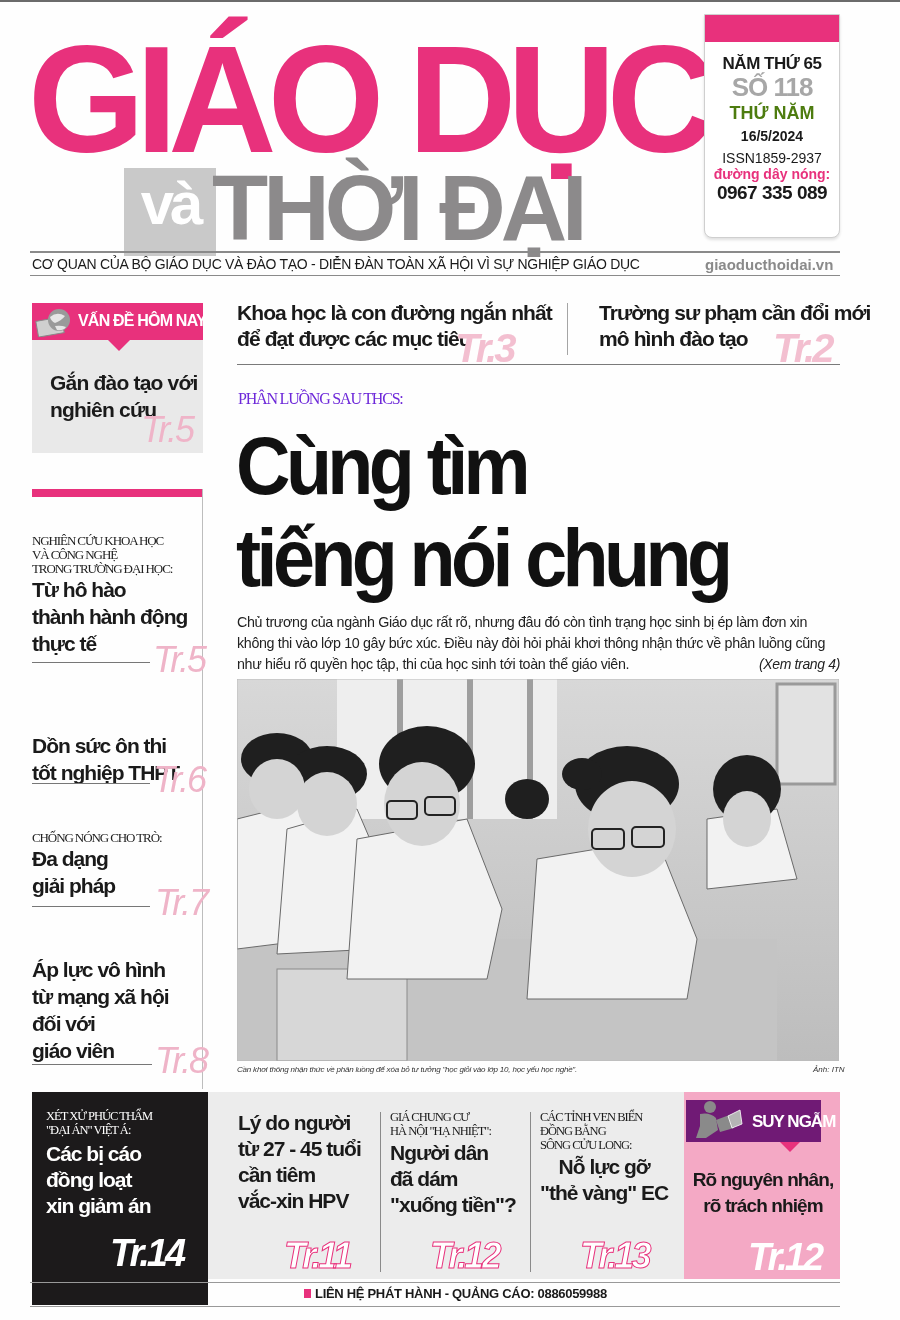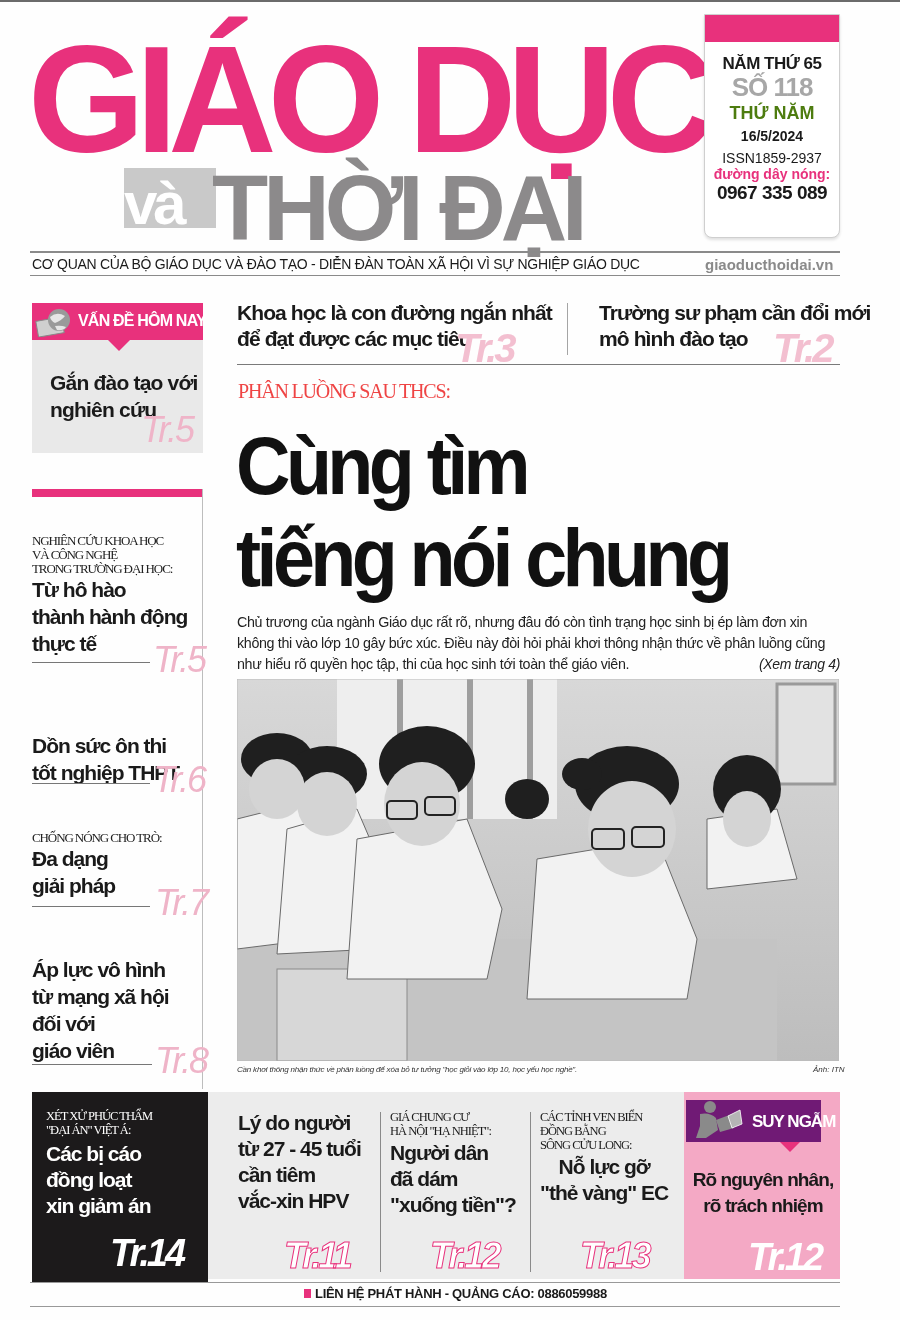--- a/index.html
+++ b/index.html
@@ -6,21 +6,21 @@
   html, body { width: 900px; height: 1320px; background: #fefefe; overflow: hidden; }
   body { position: relative; font-family: "Liberation Sans", sans-serif; color: #1a1a1a; }
   .abs { position: absolute; }
   .serif { font-family: "Liberation Serif", serif; }
 
   
   .top-rule { left: 0; top: 0; width: 900px; height: 2px; background: #6b6b6b; }
 
   
   .logo-main { left: 28px; top: 22px; font-weight: 900; font-size: 150px; line-height: 1; letter-spacing: -9px; color: #e8317c; transform: scaleY(1.02); transform-origin: left top; white-space: nowrap; }
-  .logo-va { left: 124px; top: 168px; width: 92px; height: 60px; background: #c9c9c9; color: #fff; font-weight: 900; font-size: 60px; line-height: 72px; text-align: left; letter-spacing: -4px; }
+  .logo-va { left: 124px; top: 168px; width: 92px; height: 88px; background: #c9c9c9; color: #fff; font-weight: 900; font-size: 60px; line-height: 72px; text-align: center; letter-spacing: -4px; }
   .logo-sub { left: 212px; top: 162px; font-weight: 900; font-size: 92px; line-height: 1; letter-spacing: -5px; color: #8c8a8b; white-space: nowrap; }
 
   .issue-box { left: 704px; top: 14px; width: 136px; height: 224px; border: 1px solid #cfcfcf; border-radius: 0 0 8px 8px; background: #fff; box-shadow: 0 2px 3px rgba(0,0,0,0.12); text-align: center; }
   .issue-box .bar { height: 27px; background: #e8317c; }
   .issue-year { margin-top: 12px; font-weight: 700; font-size: 17px; letter-spacing: -0.5px; }
   .issue-num { font-weight: 700; font-size: 26px; color: #a7a7a7; line-height: 1.05; letter-spacing: -1px; }
   .issue-day { font-weight: 700; font-size: 18px; color: #4d7c0f; margin-top: 2px; }
   .issue-date { font-weight: 700; font-size: 14px; margin-top: 4px; }
   .issue-issn { font-size: 14px; margin-top: 6px; }
   .issue-hot { font-weight: 700; font-size: 14px; color: #e8317c; }
@@ -45,38 +45,38 @@
   .teaser { font-weight: 700; font-size: 21px; line-height: 26px; letter-spacing: -0.9px; white-space: nowrap; }
   .teaser1 { left: 237px; top: 300px; }
   .teaser2 { left: 599px; top: 300px; }
   .tr-big { color: #f3bfd0; font-style: italic; font-weight: 900; font-size: 40px; letter-spacing: -3px; line-height: 1; }
   .t1-tr { left: 455px; top: 328px; }
   .t2-tr { left: 773px; top: 328px; }
   .teaser-sep { left: 567px; top: 303px; width: 1px; height: 52px; background: #a5a5a5; }
   .teaser-rule { left: 237px; top: 364px; width: 603px; height: 1px; background: #7a7a7a; }
 
   
-  .kicker { left: 238px; top: 380px; font-size: 20px; letter-spacing: -1.2px; color: #ef4444; }
+  .kicker { left: 238px; top: 390px; font-size: 16px; letter-spacing: -1.2px; color: #6d28d9; }
   .headline { left: 236px; top: 420px; font-weight: 900; font-size: 82px; line-height: 92px; letter-spacing: -5px; color: #111; transform: scaleX(0.92); transform-origin: left top; white-space: nowrap; }
   .lede { left: 237px; top: 612px; width: 603px; font-size: 14.3px; line-height: 21px; letter-spacing: -0.35px; color: #222; }
   .lede-more { position: absolute; right: 0; bottom: 0; font-style: italic; font-size: 14px; }
 
   
   .photo { left: 237px; top: 679px; width: 602px; height: 382px; background: #cfcfcf; overflow: hidden; }
   .caption { left: 237px; top: 1065px; font-size: 8px; font-style: italic; color: #333; letter-spacing: -0.2px; }
   .credit { left: 813px; top: 1065px; font-size: 8px; font-style: italic; color: #333; }
 
   
   .lc-pink { left: 32px; top: 489px; width: 171px; height: 8px; background: #e8317c; }
   .lc-vrule { left: 202px; top: 489px; width: 1px; height: 600px; background: #bdbdbd; }
   .lc-kicker { font-size: 13px; letter-spacing: -1.1px; line-height: 14px; color: #222; white-space: nowrap; }
   .lc-title { font-weight: 700; font-size: 21px; line-height: 27px; letter-spacing: -1px; white-space: nowrap; }
   .lc-line { height: 1px; background: #777; }
   .lc-tr { font-size: 36px; line-height: 1; }
-  .cell-black { left: 32px; top: 1092px; width: 176px; height: 191px; background: #1c1a1b; color: #fff; }
+  .cell-black { left: 32px; top: 1092px; width: 176px; height: 213px; background: #1c1a1b; color: #fff; }
   .cell-grey { left: 208px; top: 1092px; width: 476px; height: 187px; background: #ececec; }
   .cell-pink { left: 684px; top: 1092px; width: 156px; height: 187px; background: #f4a9c5; }
   .b-kicker { font-size: 12.5px; line-height: 14px; letter-spacing: -1px; white-space: nowrap; }
   .b-title { font-weight: 700; font-size: 21px; line-height: 26px; letter-spacing: -1px; white-space: nowrap; }
   .tr-outline { font-style: italic; font-weight: 900; font-size: 36px; letter-spacing: -3px; color: #fff; -webkit-text-stroke: 1px #e8317c; line-height: 1; }
   .tr-solid-white { font-style: italic; font-weight: 900; font-size: 38px; letter-spacing: -3px; color: #fff; line-height: 1; }
   .b-sep { width: 1px; background: #8a8a8a; }
 
   .sn-head { left: 686px; top: 1100px; width: 135px; height: 42px; background: #701a75; }
   .sn-head::after { content: ""; position: absolute; left: 94px; bottom: -10px; border-left: 10px solid transparent; border-right: 10px solid transparent; border-top: 10px solid #e8317c; }

